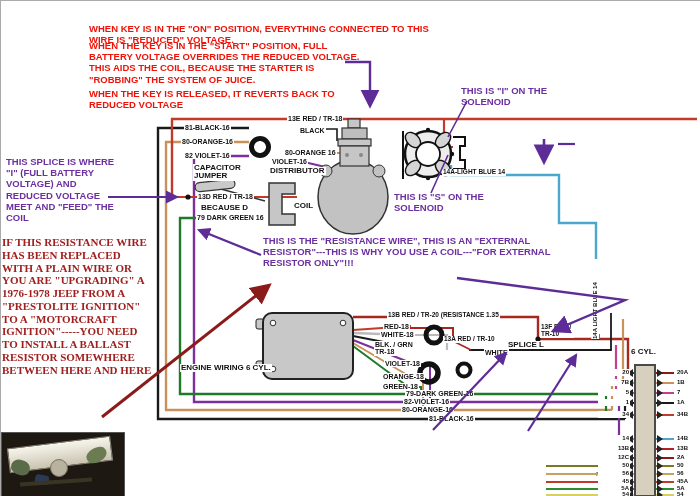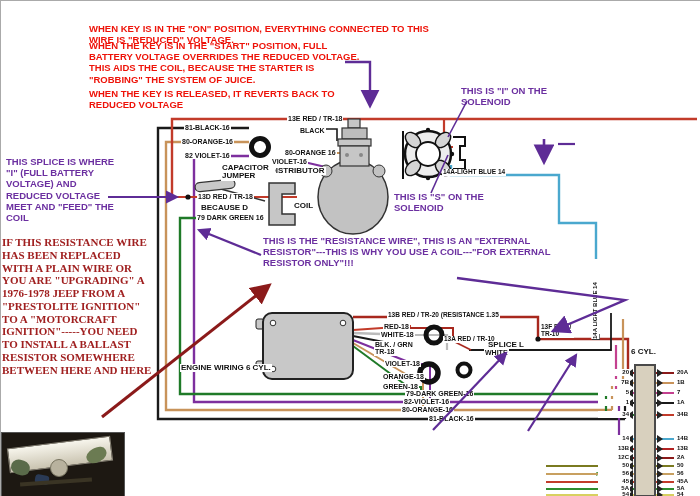--- a/index.html
+++ b/index.html
@@ -182,42 +182,42 @@
   <div class="ann ann-purple" style="left:262px;top:234px;width:292px;z-index:6;">THIS IS THE "RESISTANCE WIRE", THIS IS AN "EXTERNAL RESISTOR"---THIS IS WHY YOU USE A COIL---"FOR EXTERNAL RESISTOR ONLY"!!!</div>
 
   <span class="wl" style="left:183px;top:123px;">81-BLACK-16</span>
   <span class="wl" style="left:180px;top:137px;">80-ORANGE-16</span>
   <span class="wl" style="left:183px;top:151px;">82 VIOLET-16</span>
   <span class="wl" style="left:286px;top:114px;">13E RED / TR-18</span>
   <span class="wl" style="left:298px;top:126px;">BLACK</span>
   <span class="wl" style="left:283px;top:148px;">80-ORANGE 16</span>
   <span class="wl" style="left:270px;top:157px;">VIOLET-16</span>
   <span class="wl wl8" style="left:268px;top:166px;">DISTRIBUTOR</span>
-  <span class="wl wl8 wlwrap" style="left:192px;top:163px;width:52px;margin-left:28px;">CAPACITOR JUMPER</span>
+  <span class="wl wl8 wlwrap" style="left:192px;top:163px;width:52px;">CAPACITOR JUMPER</span>
   <span class="wl" style="left:196px;top:192px;">13D RED / TR-18</span>
   <span class="wl wl8" style="left:199px;top:203px;">BECAUSE D</span>
   <span class="wl" style="left:195px;top:213px;">79 DARK GREEN 16</span>
   <span class="wl wl8" style="left:292px;top:201px;">COIL</span>
   <span class="wl" style="left:441px;top:168px;font-size:6.5px;">14A-LIGHT BLUE 14</span>
   <span class="wl vert" style="left:590px;top:258px;height:80px;font-size:6px;">14A LIGHT BLUE 14</span>
   <span class="wl" style="left:386px;top:311px;font-size:6.5px;">13B RED / TR-20 (RESISTANCE 1.35</span>
   <span class="wl" style="left:382px;top:322px;">RED-18</span>
   <span class="wl" style="left:379px;top:330px;">WHITE-18</span>
   <span class="wl wlwrap" style="left:373px;top:340px;width:40px;">BLK. / GRN TR-18</span>
   <span class="wl" style="left:383px;top:359px;">VIOLET-18</span>
   <span class="wl" style="left:381px;top:372px;">ORANGE-18</span>
   <span class="wl" style="left:381px;top:382px;">GREEN-18</span>
   <span class="wl" style="left:404px;top:389px;">79-DARK GREEN-16</span>
   <span class="wl" style="left:402px;top:397px;">82-VIOLET-16</span>
   <span class="wl" style="left:400px;top:405px;">80-ORANGE-16</span>
   <span class="wl" style="left:427px;top:414px;">81-BLACK-16</span>
   <span class="wl" style="left:442px;top:335px;font-size:6.5px;">13A RED / TR-10</span>
   <span class="wl" style="left:483px;top:348px;">WHITE</span>
   <span class="wl wlwrap" style="left:539px;top:323px;width:32px;font-size:6.5px;">13F RED / TR-10</span>
-  <span class="wl wl8" style="left:486px;top:340px;z-index:4;">SPLICE L</span>
+  <span class="wl wl8" style="left:506px;top:340px;z-index:4;">SPLICE L</span>
   <span class="wl wl8" style="left:179px;top:363px;">ENGINE WIRING 6 CYL.</span>
   <span class="wl wl8" style="left:629px;top:347px;background:none;">6 CYL.</span>
   <span class="wl" style="left:594px;top:470px;font-size:6px;color:#2E8B2E;">R-14</span>
 
   <div id="cyl-body"></div>
   <div id="pin-rows">
       <div class="prow" style="top: 5px;">
         <div class="pwire" style="left: 78px; width: 15px; background: rgb(139, 26, 26);"></div>
         <div class="pwire" style="left: 115px; width: 18px; background: rgb(139, 26, 26);"></div>
         <span class="ptri ptri-l"></span>

